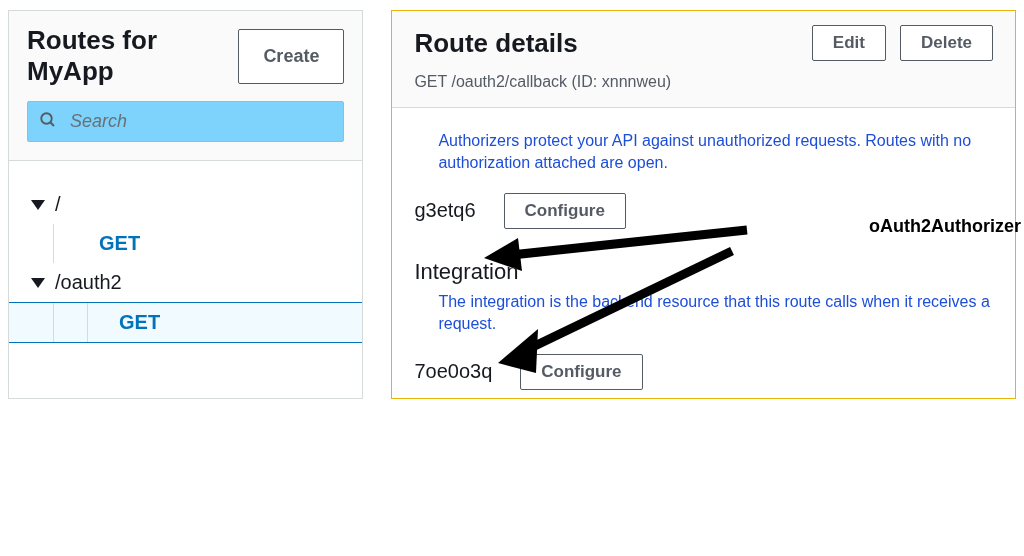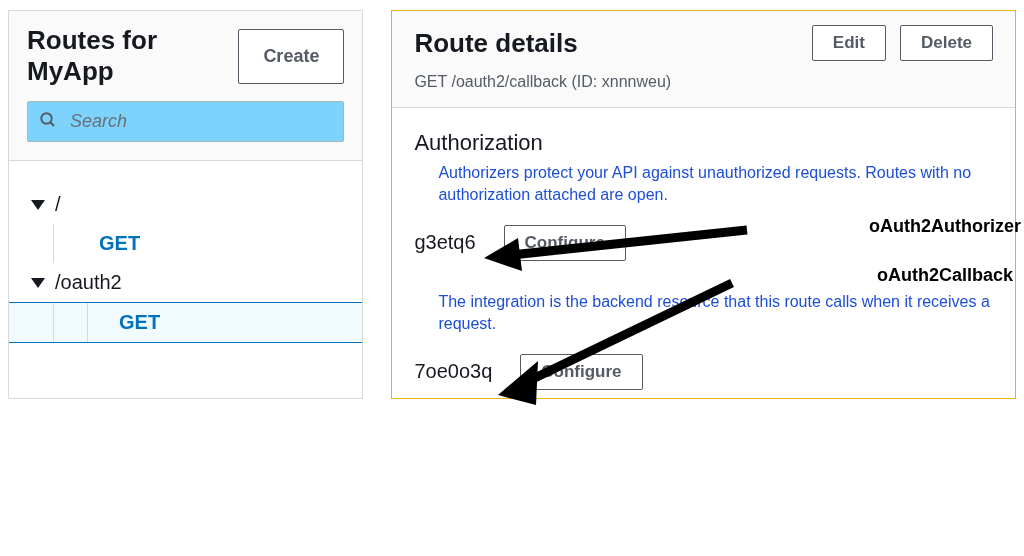--- a/index.html
+++ b/index.html
@@ -224,40 +224,39 @@
     <div class="right-header">
       <div class="right-title-row">
         <div class="right-title">Route details</div>
         <button class="btn btn-sm">Edit</button>
         <button class="btn btn-sm">Delete</button>
       </div>
       <div class="subtitle">GET /oauth2/callback (ID: xnnnweu)</div>
     </div>
 
     <div class="section">
-      <h3>Authorization</h3>
       <p>Authorizers protect your API against unauthorized requests. Routes with no authorization attached are open.</p>
       <div class="value-row">
         <span class="val">g3etq6</span>
         <button class="btn btn-sm">Configure</button>
       </div>
       <span class="annot-label" style="right:-6px; top:108px;">oAuth2Authorizer</span>
       <svg class="arrow" style="left:90px; top:108px;" width="280" height="60">
         <line x1="265" y1="14" x2="20" y2="40" stroke="#000" stroke-width="9"></line>
         <polygon points="2,42 36,22 40,55" fill="#000"></polygon>
       </svg>
     </div>
 
     <div class="section">
+      <h3>Integration</h3>
       <p>The integration is the backend resource that this route calls when it receives a request.</p>
       <div class="value-row">
         <span class="val">7oe0o3q</span>
         <button class="btn btn-sm">Configure</button>
       </div>
-      <span class="annot-label" style="right:2px; top:-4px;">oAuth2Callback</span>
       <svg class="arrow" style="left:100px; top:0px;" width="260" height="140">
         <line x1="240" y1="14" x2="24" y2="118" stroke="#000" stroke-width="9"></line>
         <polygon points="6,126 46,92 44,136" fill="#000"></polygon>
       </svg>
     </div>
   </div>
 
 </div>
 
 </body></html>

